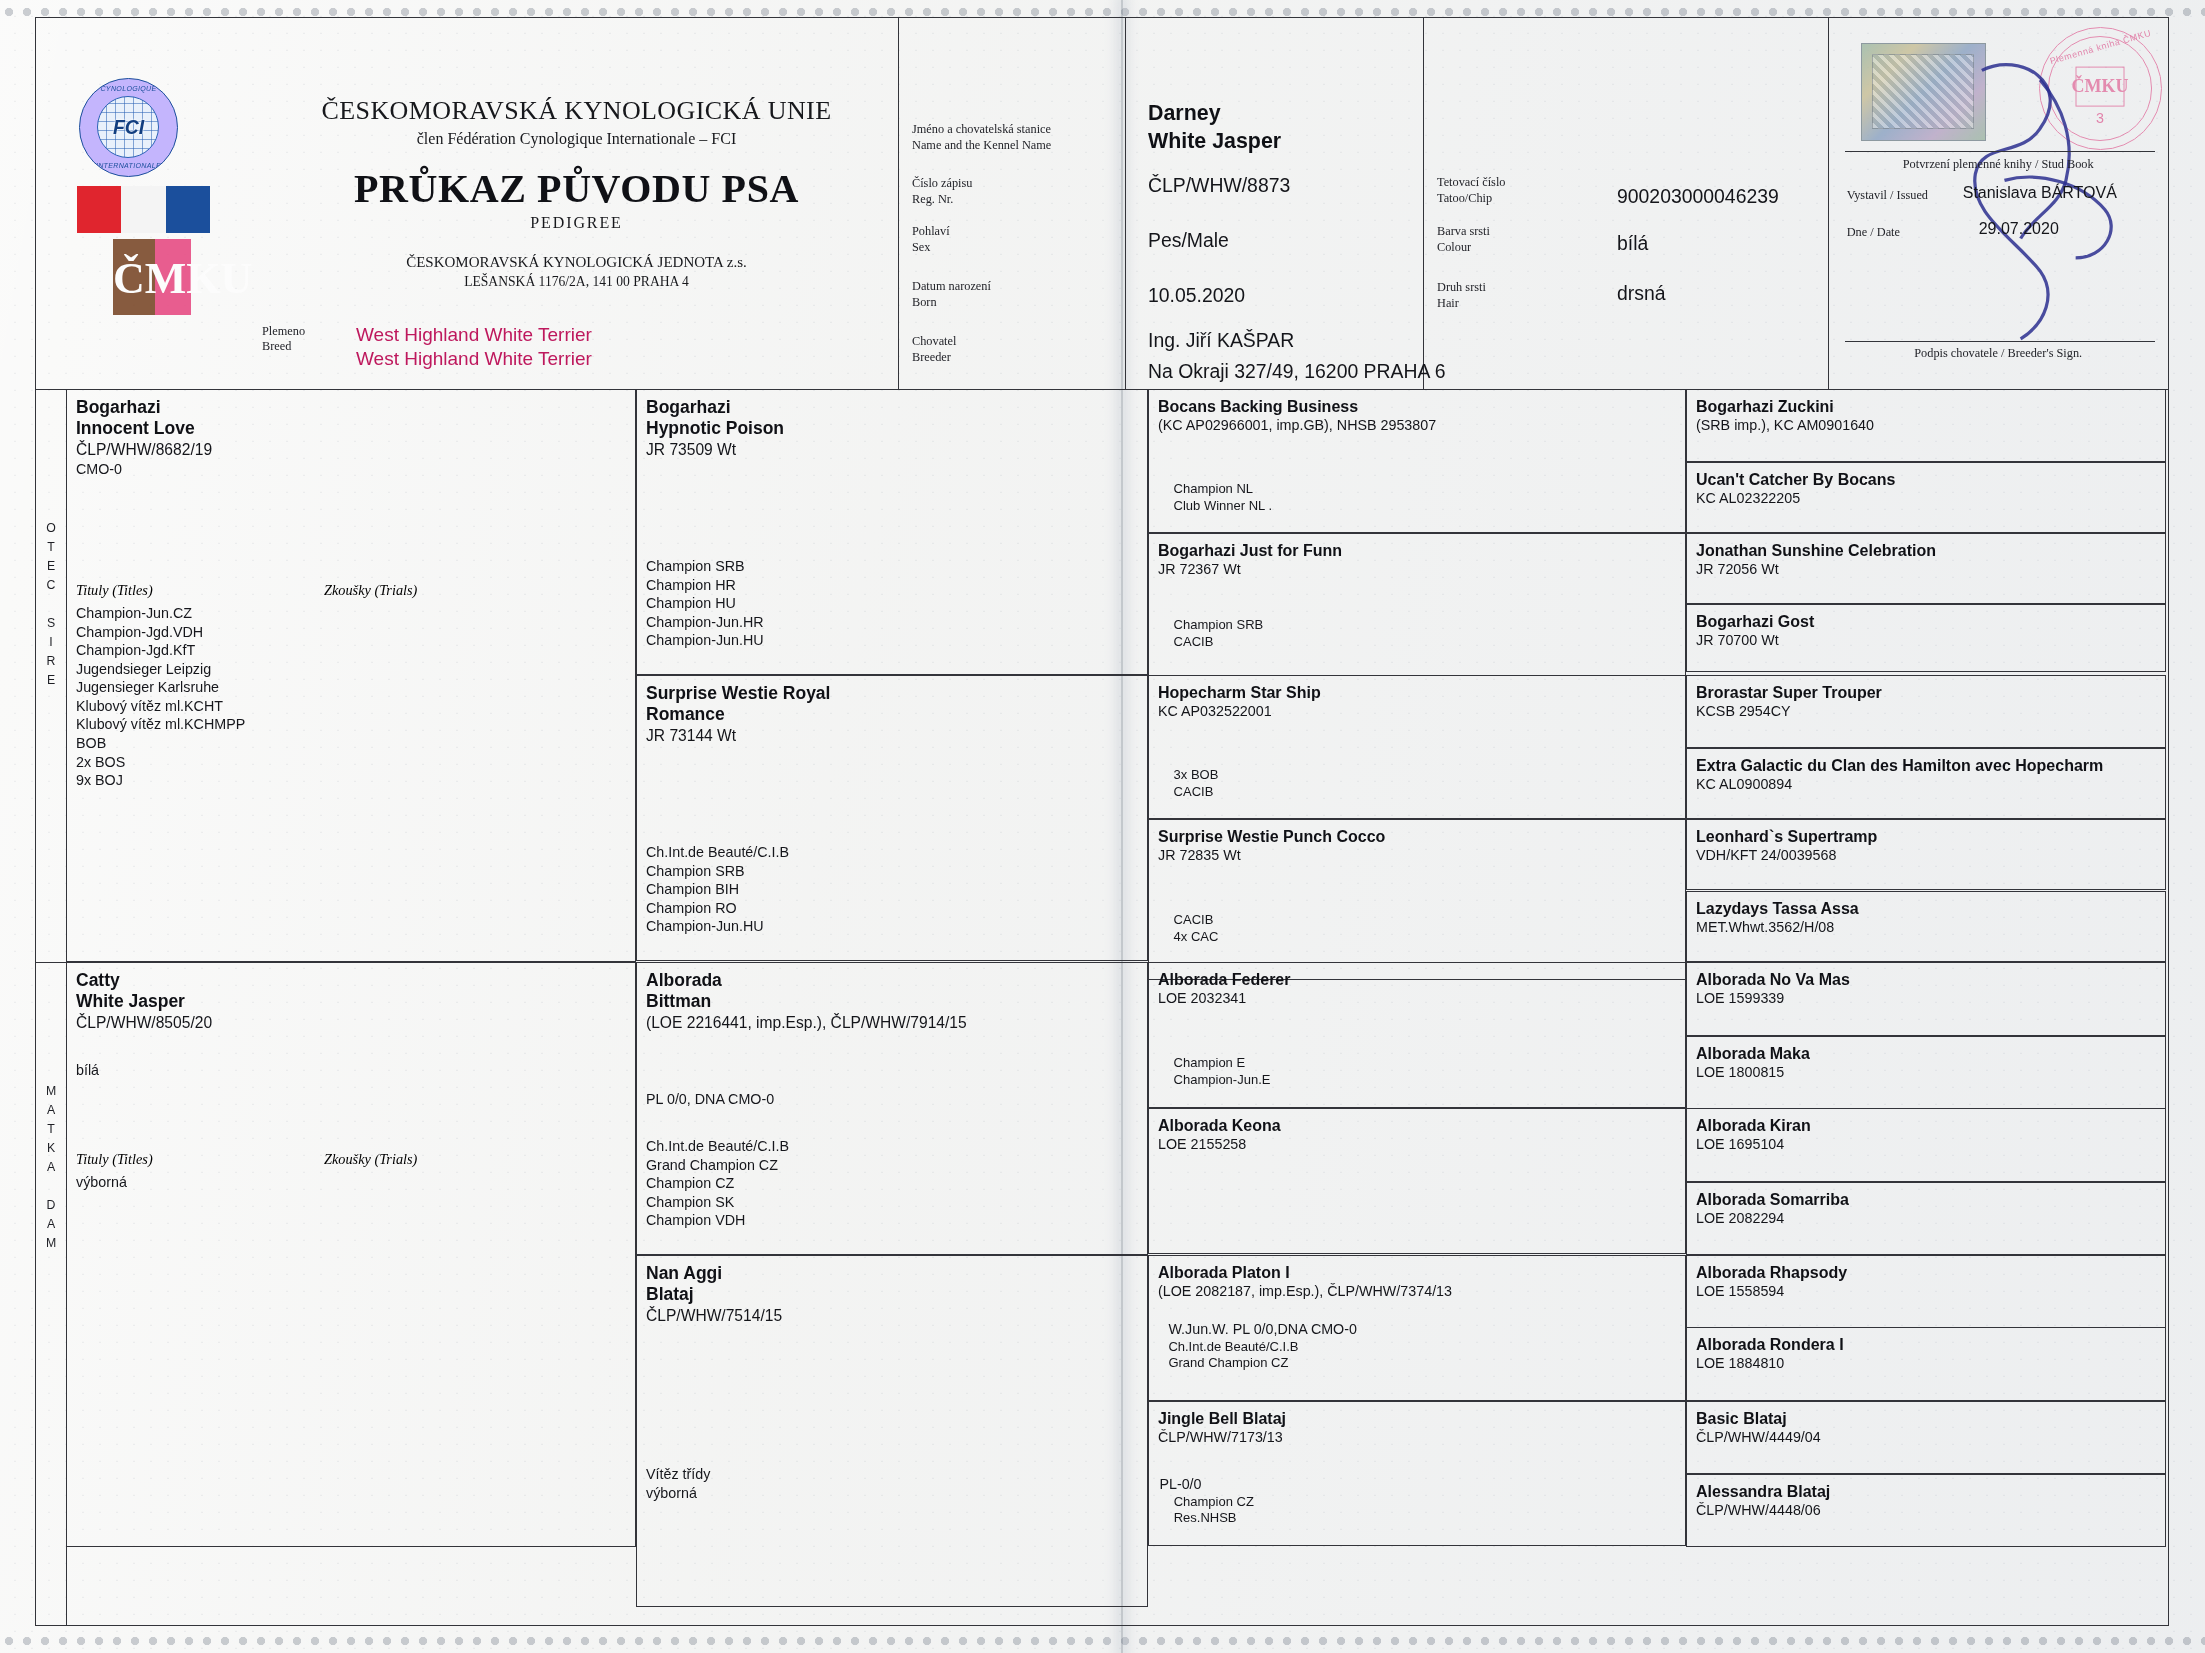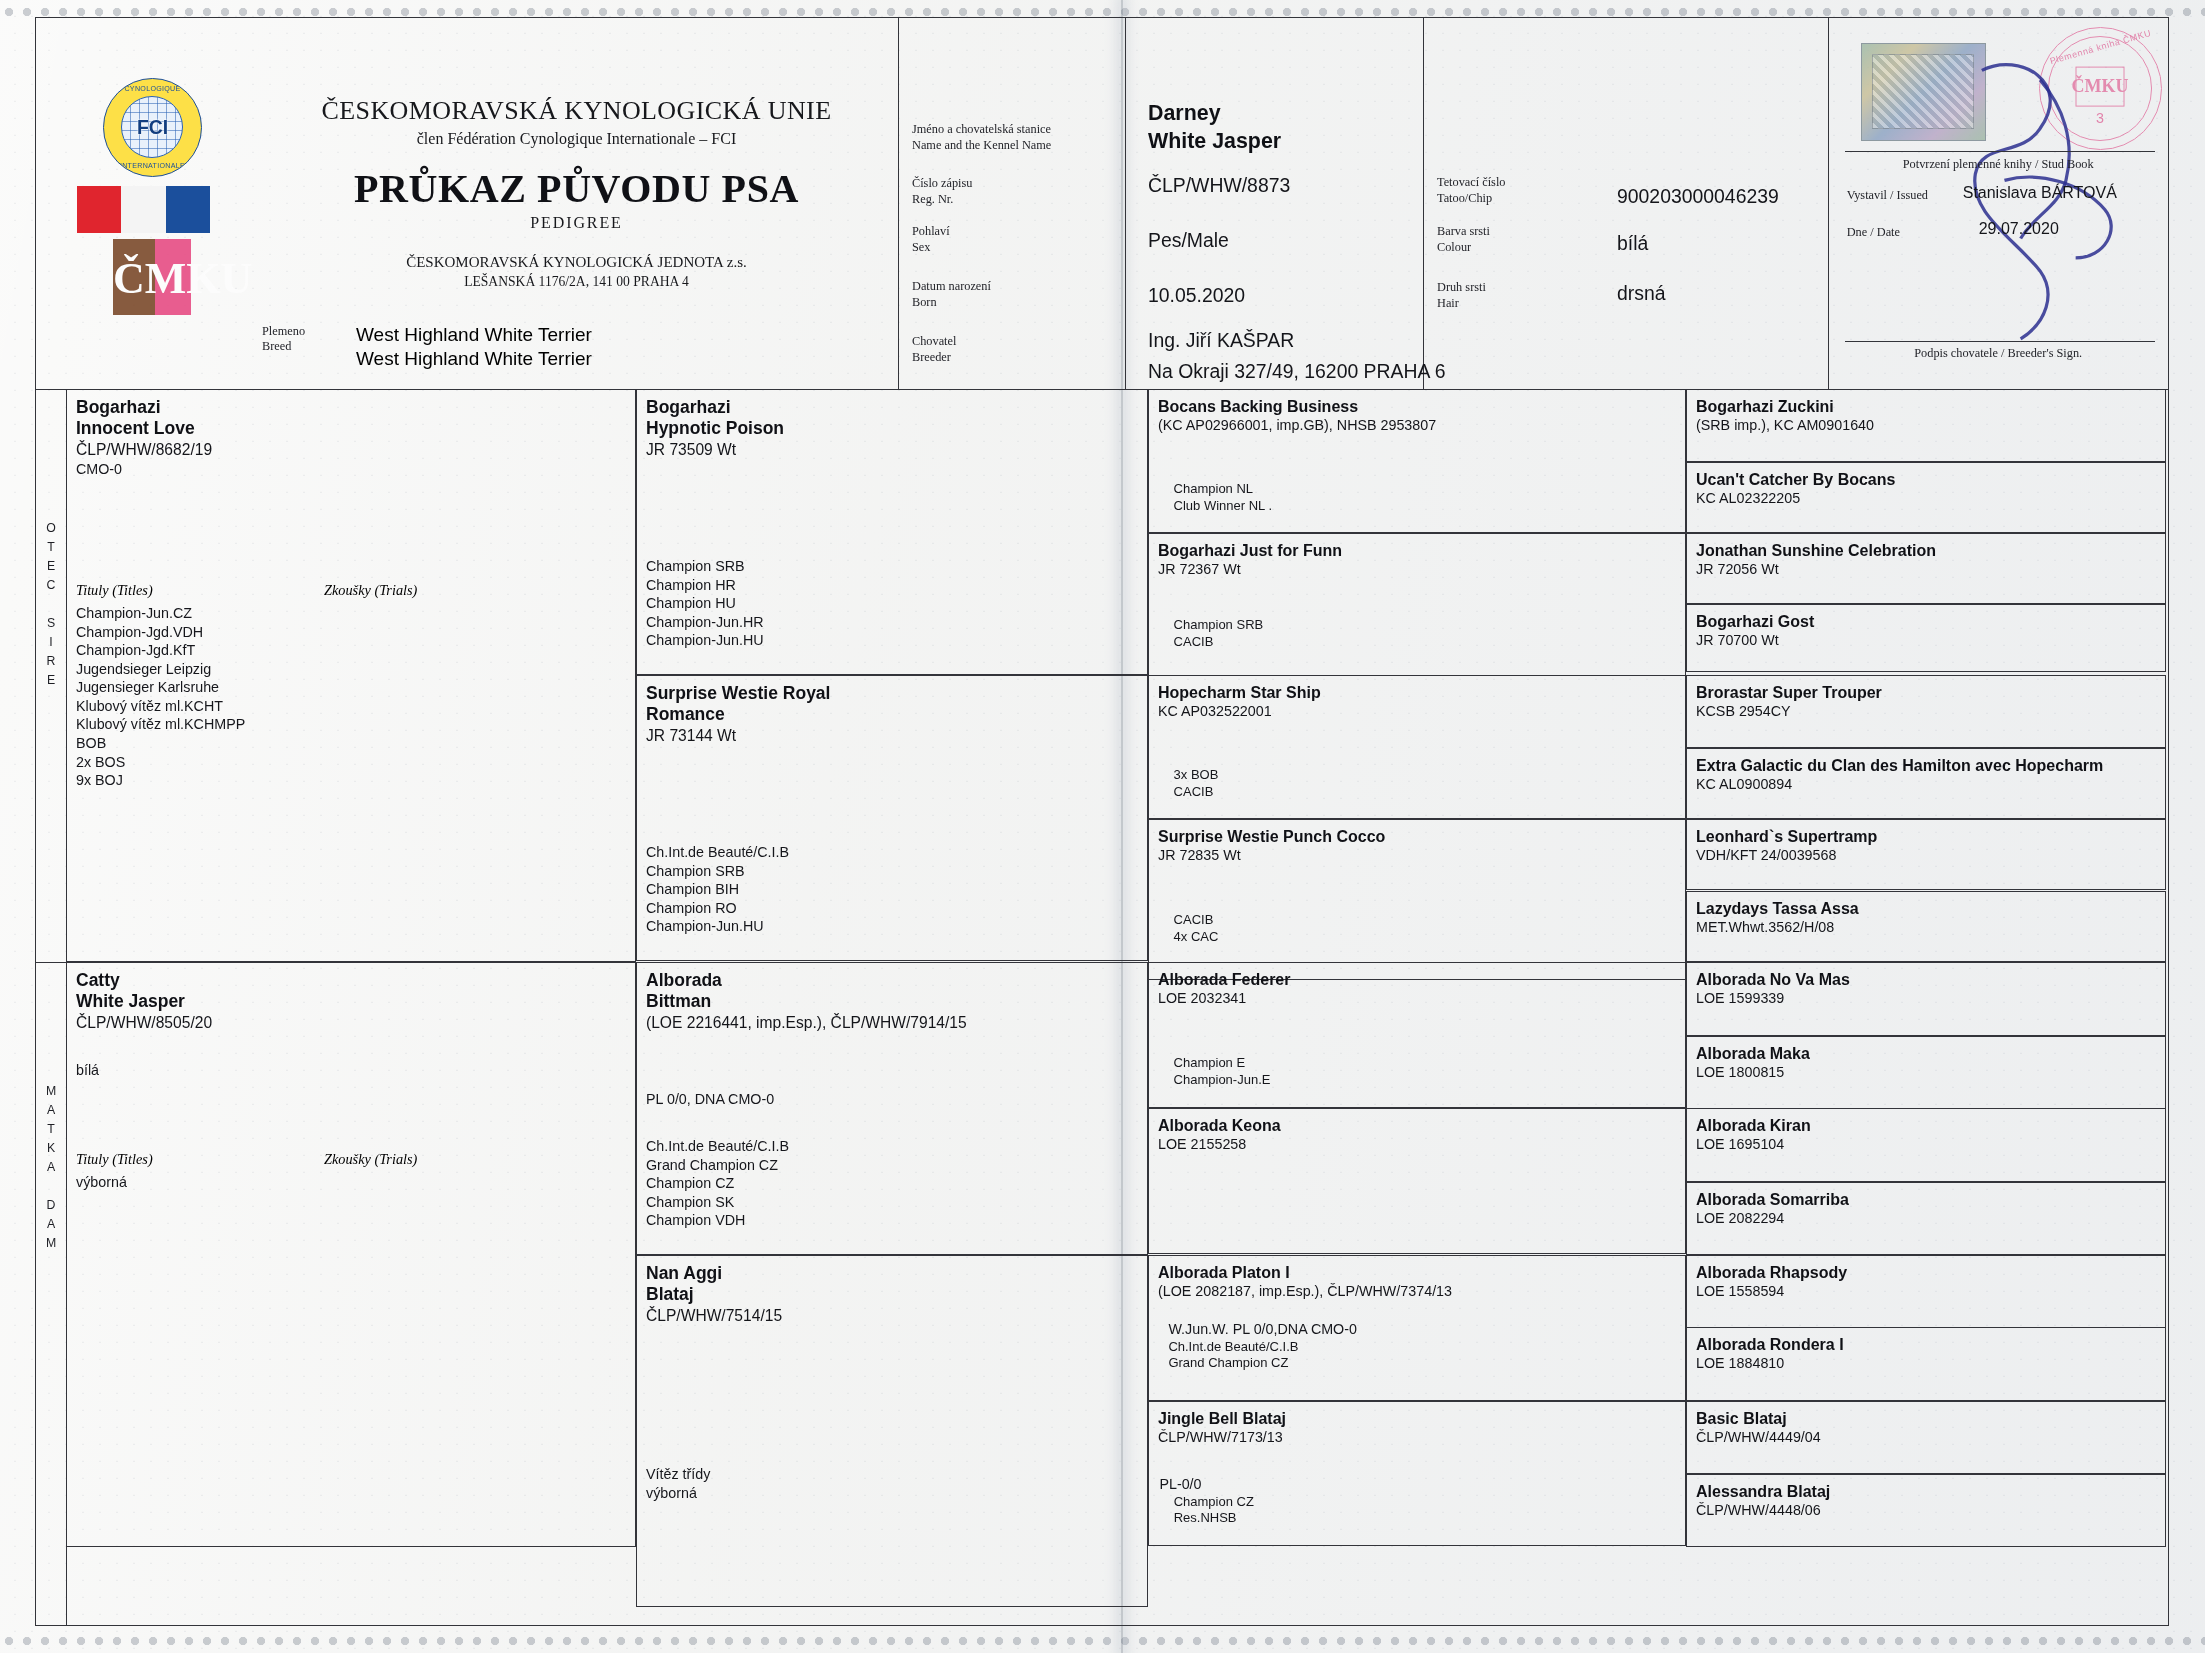--- a/index.html
+++ b/index.html
@@ -67,26 +67,27 @@
     left: 0; top: 0; right: 0;
     height: 371px;
     border-bottom: 1.3px solid #33343a;
   }
   .logo-box {
     position: absolute;
     left: 23px; top: 60px;
     width: 149px; height: 253px;
   }
   .fci-circle {
-    position: absolute; left: 44px; top: 0;
+    position: absolute; left: 20px; top: 0;
     width: 97px; height: 97px;
     border-radius: 50%;
     border: 1.9px solid #1b4f9c;
-    background: #fde047;
+    background: #c4b5fd;
     overflow: hidden;
+    font-style: italic;
   }
   .fci-globe {
     position: absolute; left: 17px; top: 17px;
     width: 60px; height: 60px;
     border-radius: 50%;
     border: 1.3px solid #2a62b5;
     background:
       repeating-linear-gradient(90deg, transparent 0 8.4px, rgba(42,98,181,0.55) 8.4px 9px),
       repeating-linear-gradient(0deg, transparent 0 8.4px, rgba(42,98,181,0.55) 8.4px 9px),
       #e9f1fb;
@@ -181,21 +182,21 @@
     font-size: 12.3px;
     line-height: 1.25;
     color: #23242a;
     font-family: "Liberation Serif", serif;
   }
   .breed-value {
     position: absolute;
     left: 320px; top: 305px;
     font-size: 19px;
     line-height: 1.28;
-    color: #000000;
+    color: #be185d;
   }
 
   
   .hdr-label {
     position: absolute;
     font-family: "Liberation Serif", serif;
     font-size: 12.3px;
     line-height: 1.3;
     color: #23242a;
   }

